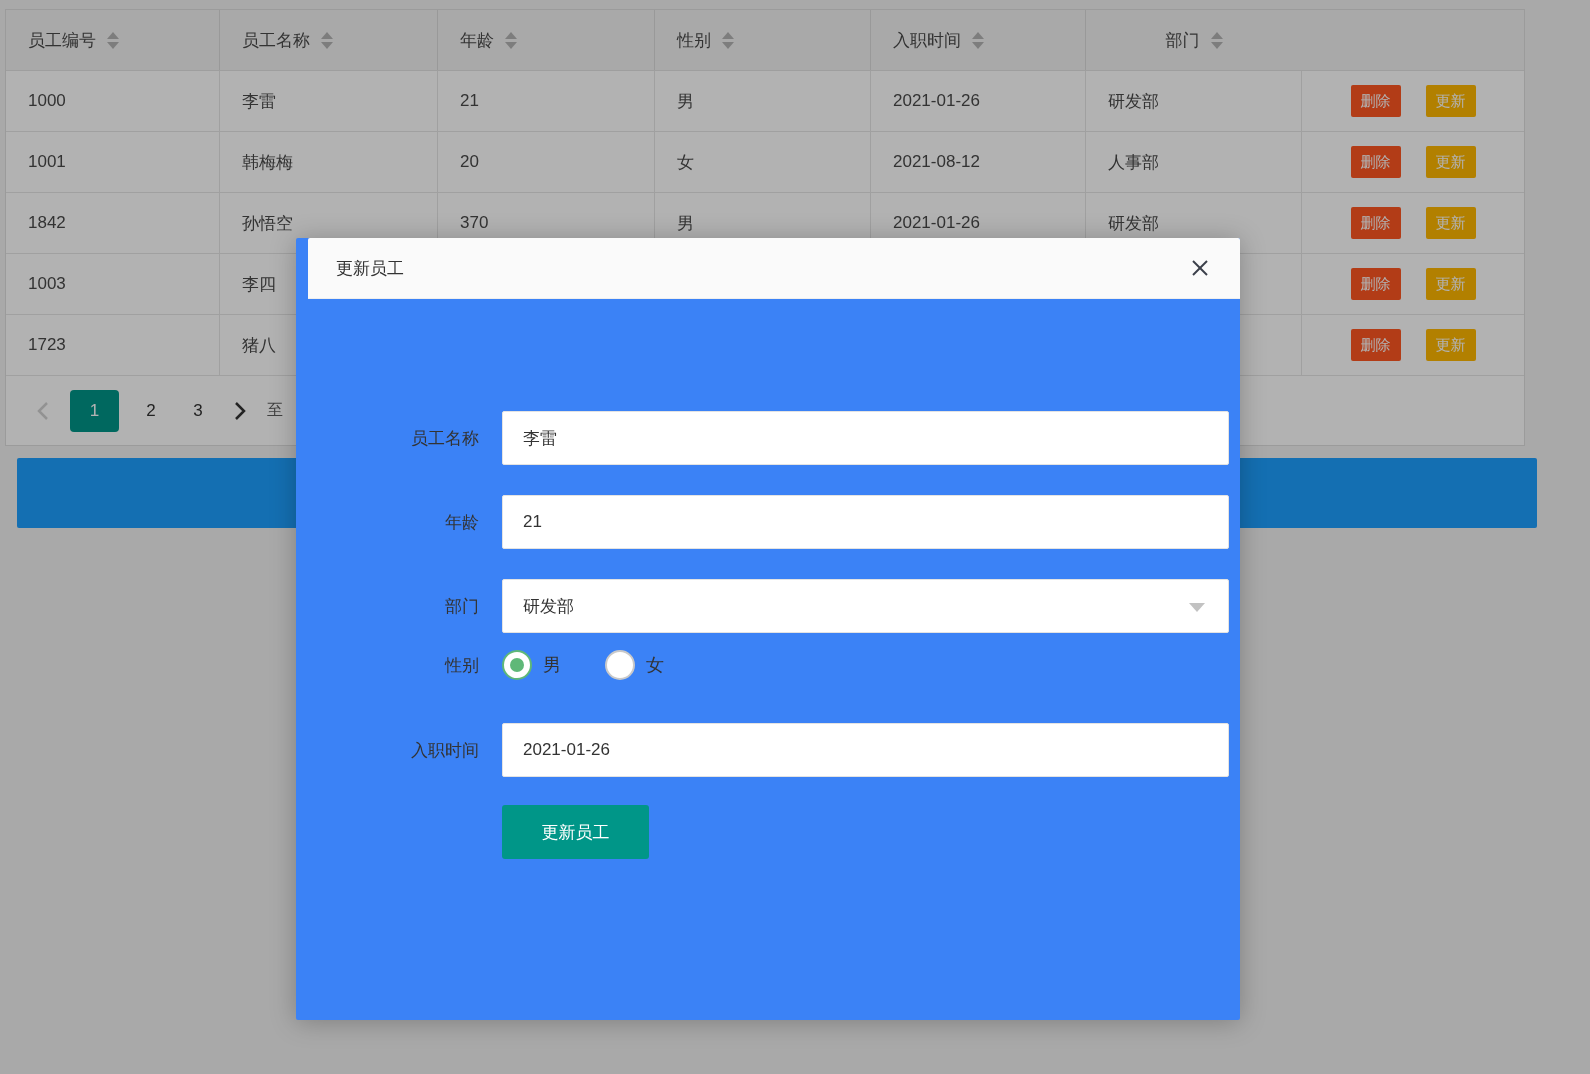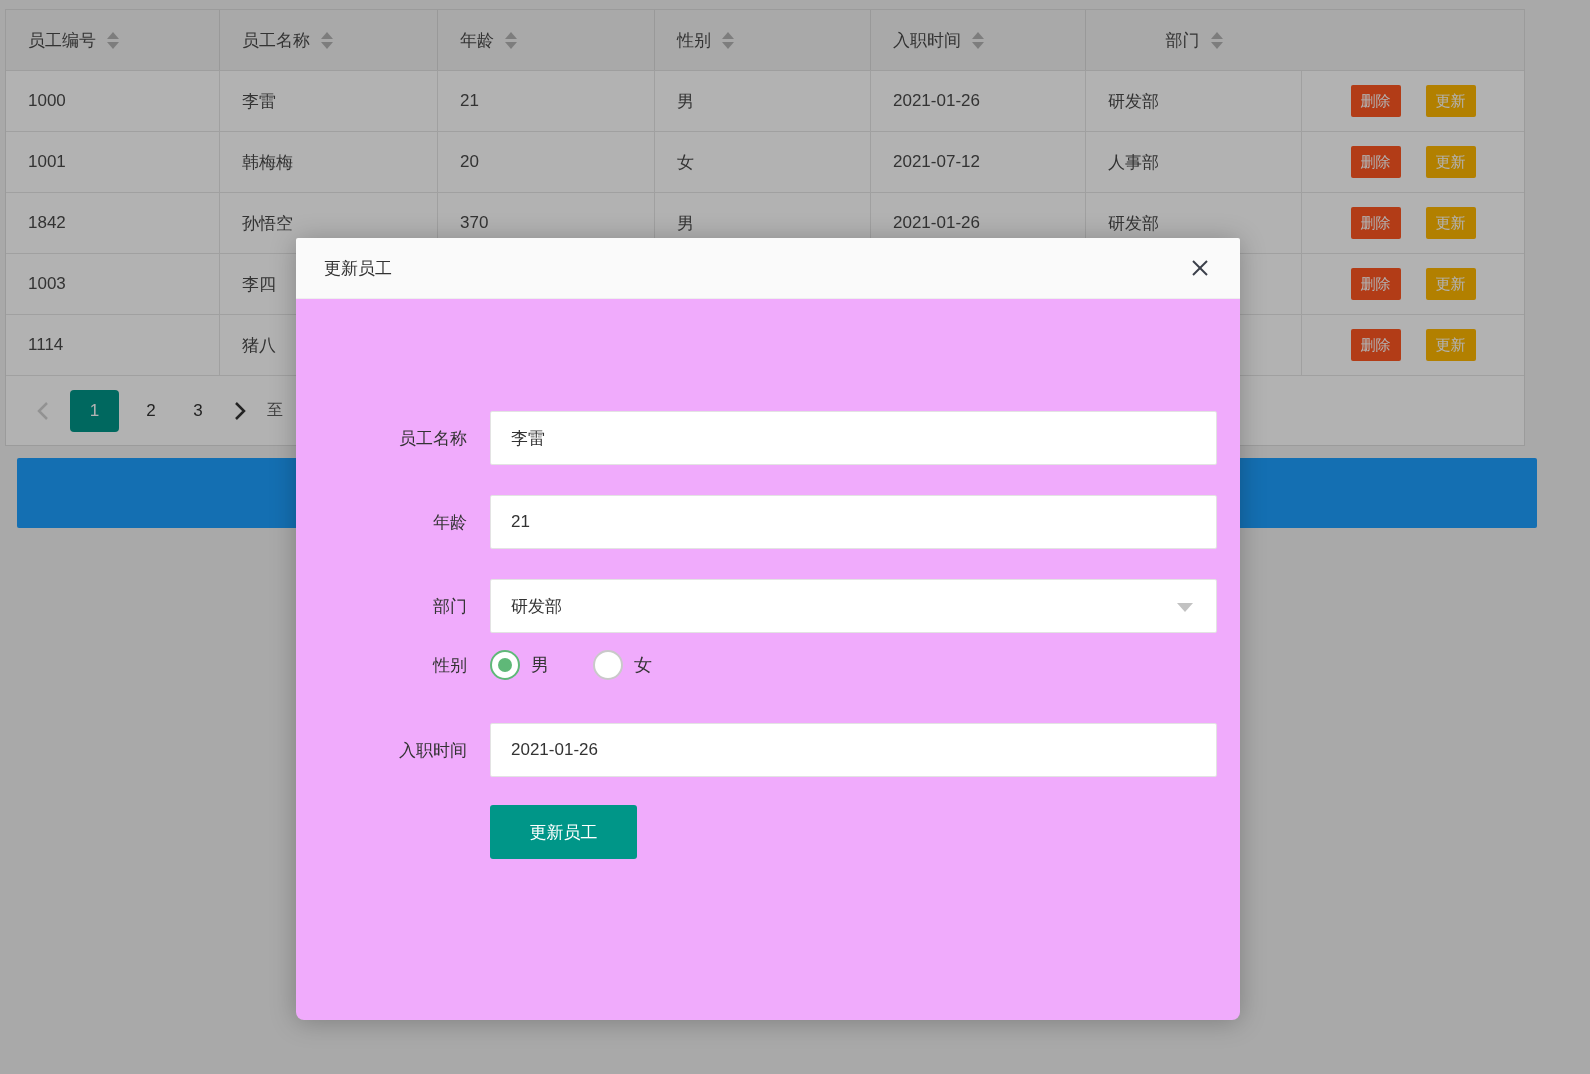--- a/index.html
+++ b/index.html
@@ -59,22 +59,23 @@
   
   .action-bar {
     position:absolute; left:17px; top:458px; width:1520px; height:70px;
     background:#1E9FFF; border-radius:2px; border:none; cursor:pointer;
   }
 
   
   .overlay { position:absolute; inset:0; background:rgba(0,0,0,0.30); z-index:10; }
   .modal {
     position:absolute; left:296px; top:238px; width:944px; height:782px;
-    background:#f0abfc; border-radius:8px; z-index:20;
+    background:#3b82f6; border-radius:2px; z-index:20;
     box-shadow:0 2px 26px rgba(0,0,0,0.25);
+    padding-left:12px;
   }
   .modal-header {
     height:61px; display:flex; align-items:center; padding:0 28px;
     background:#fafafa; border-bottom:1px solid #eeeeee; border-radius:2px 2px 0 0;
   }
   .modal-title { font-size:17px; color:#333; }
   .modal-close { margin-left:auto; width:24px; height:24px; display:flex; align-items:center; justify-content:center; cursor:pointer; }
   .modal-body { position:relative; height:721px; }
 
   .frow { position:absolute; left:0; right:0; display:flex; align-items:center; }
@@ -166,21 +167,21 @@
     <div class="td c6">
         <button class="btn-sm btn-del">删除</button>
         <button class="btn-sm btn-upd">更新</button>
       </div>
   </div>
   <div class="tr">
     <div class="td c0">1001</div>
     <div class="td c1">韩梅梅</div>
     <div class="td c2">20</div>
     <div class="td c3">女</div>
-    <div class="td c4">2021-07-12</div>
+    <div class="td c4">2021-08-12</div>
     <div class="td c5">人事部</div>
     <div class="td c6">
         <button class="btn-sm btn-del">删除</button>
         <button class="btn-sm btn-upd">更新</button>
       </div>
   </div>
   <div class="tr">
     <div class="td c0">1842</div>
     <div class="td c1">孙悟空</div>
     <div class="td c2">370</div>
@@ -198,21 +199,21 @@
     <div class="td c2"></div>
     <div class="td c3"></div>
     <div class="td c4"></div>
     <div class="td c5"></div>
     <div class="td c6">
         <button class="btn-sm btn-del">删除</button>
         <button class="btn-sm btn-upd">更新</button>
       </div>
   </div>
   <div class="tr">
-    <div class="td c0">1114</div>
+    <div class="td c0">1723</div>
     <div class="td c1">猪八</div>
     <div class="td c2"></div>
     <div class="td c3"></div>
     <div class="td c4"></div>
     <div class="td c5"></div>
     <div class="td c6">
         <button class="btn-sm btn-del">删除</button>
         <button class="btn-sm btn-upd">更新</button>
       </div>
   </div>

